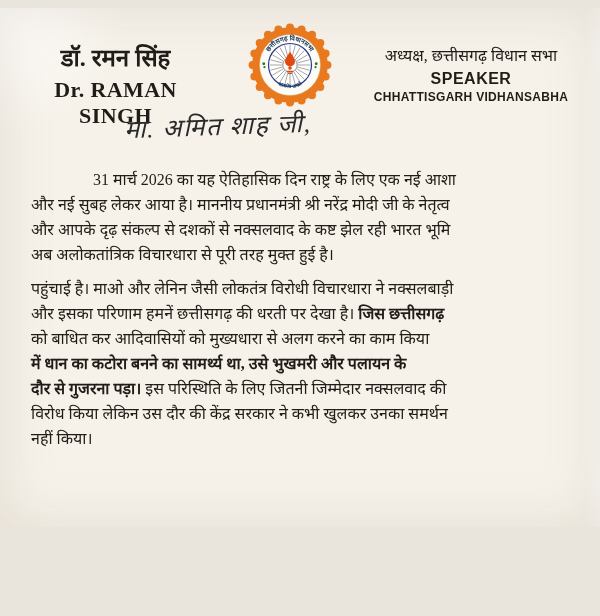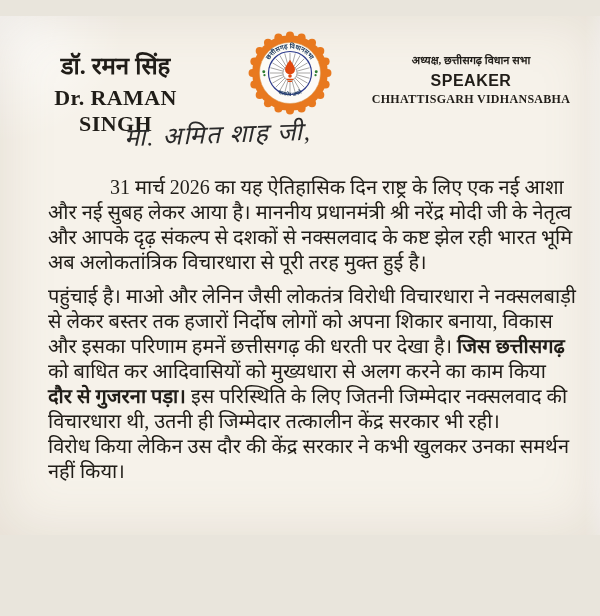--- a/index.html
+++ b/index.html
@@ -1,47 +1,47 @@
 <!DOCTYPE html>
 <html style="--paper: #f6f2ea; --scallop: #e8791f; --center: #e0490f; --ring: #2c3a8c; --sealtext: #1c3a5e; --leaf: #2e7d32;"><head>
 <meta charset="utf-8">
 <style>
   html,body{margin:0;padding:0;background:#e9e5dc;}
   .page{
     position:relative;
     width:600px;height:519px;
-    margin:16px auto;
+    margin:8px auto;
     background:
       radial-gradient(circle at 0% 0%, rgba(255,255,255,.9), rgba(255,255,255,0) 16%),
       linear-gradient(to left, rgba(255,255,255,.55), rgba(255,255,255,0) 2.5%),
       var(--paper,#f6f2ea);
     box-shadow: inset 0 0 55px rgba(150,128,105,.18);
     font-family:"Liberation Serif", serif;
     color:#201d18;
     overflow:hidden;
   }
   
   .hdr-left{position:absolute;left:18px;top:36px;width:195px;text-align:center;}
   .name-hi{font-size:24px;font-weight:700;line-height:1.2;}
   .name-en{font-size:22px;font-weight:700;font-family:Liberation Serif, serif;letter-spacing:.4px;margin-top:4px;}
   .hdr-emblem{position:absolute;left:247px;top:14px;width:86px;height:86px;}
   .hdr-emblem svg{width:100%;height:100%;display:block;}
   .hdr-right{position:absolute;left:358px;top:38px;width:226px;text-align:center;}
-  .title-hi{font-size:11px;font-weight:700;line-height:1.25;}
+  .title-hi{font-size:16px;font-weight:400;line-height:1.25;}
   .title-en1{font-size:16px;font-weight:700;font-family:"Liberation Sans",sans-serif;letter-spacing:.5px;margin-top:4px;}
-  .title-en2{font-size:12px;font-weight:700;font-family:Liberation Serif, serif;letter-spacing:.3px;margin-top:2px;}
+  .title-en2{font-size:12px;font-weight:700;font-family:Liberation Sans, sans-serif;letter-spacing:.3px;margin-top:2px;}
   
   .salutation{
     position:absolute;left:124px;top:100px;
     font-size:25px;font-style:italic;letter-spacing:1.5px;
     color:#2a2a2a;transform:rotate(-2deg);
     white-space:nowrap;
   }
   
-  .letter-body{position:absolute;left:48px;top:159px;width:456px;font-size:20px;line-height:25px;}
+  .letter-body{position:absolute;left:31px;top:159px;width:456px;font-size:16px;line-height:25px;}
   .para{margin:0;}
   .para:nth-child(1){margin-bottom:9px;}
   .line{white-space:nowrap;}
   .line.indent{text-indent:62px;}
   .seg-b{font-weight:700;}
   
   .scallop{fill:var(--scallop,#e8791f);}
   .seal-white{fill:#fdfbf6;}
   .seal-inner{fill:#ffffff;stroke:var(--ring,#2c3a8c);stroke-width:1.4;}
   .seal-faintring{fill:none;stroke:#d99a55;stroke-width:.6;}
@@ -147,25 +147,24 @@
 
   <div class="letter-body" id="letter-body">
       <div class="para">
         <div class="line indent"><span>31 मार्च 2026 का यह ऐतिहासिक दिन राष्ट्र के लिए एक नई आशा</span></div>
         <div class="line"><span>और नई सुबह लेकर आया है। माननीय प्रधानमंत्री श्री नरेंद्र मोदी जी के नेतृत्व</span></div>
         <div class="line"><span>और आपके दृढ़ संकल्प से दशकों से नक्सलवाद के कष्ट झेल रही भारत भूमि</span></div>
         <div class="line"><span>अब अलोकतांत्रिक विचारधारा से पूरी तरह मुक्त हुई है।</span></div>
       </div>
       <div class="para">
         <div class="line"><span>पहुंचाई है। माओ और लेनिन जैसी लोकतंत्र विरोधी विचारधारा ने नक्सलबाड़ी</span></div>
-        <div class="line"><span>से लेकर बस्तर तक हजारों निर्दोष लोगों को अपना शिकार बनाया, विकास</span></div>
         <div class="line"><span>और इसका परिणाम हमनें छत्तीसगढ़ की धरती पर देखा है। </span><span class="seg-b">जिस छत्तीसगढ़</span></div>
         <div class="line"><span>को बाधित कर आदिवासियों को मुख्यधारा से अलग करने का काम किया</span></div>
+        <div class="line"><span class="seg-b">में धान का कटोरा बनने का सामर्थ्य था, उसे भुखमरी और पलायन के</span></div>
         <div class="line"><span class="seg-b">दौर से गुजरना पड़ा। </span><span>इस परिस्थिति के लिए जितनी जिम्मेदार नक्सलवाद की</span></div>
-        <div class="line"><span>विचारधारा थी, उतनी ही जिम्मेदार तत्कालीन केंद्र सरकार भी रही।</span></div>
       </div>
       <div class="para">
         <div class="line"><span>विरोध किया लेकिन उस दौर की केंद्र सरकार ने कभी खुलकर उनका समर्थन</span></div>
         <div class="line"><span>नहीं किया।</span></div>
       </div>
     </div>
 
 </div>
 
 </body></html>

